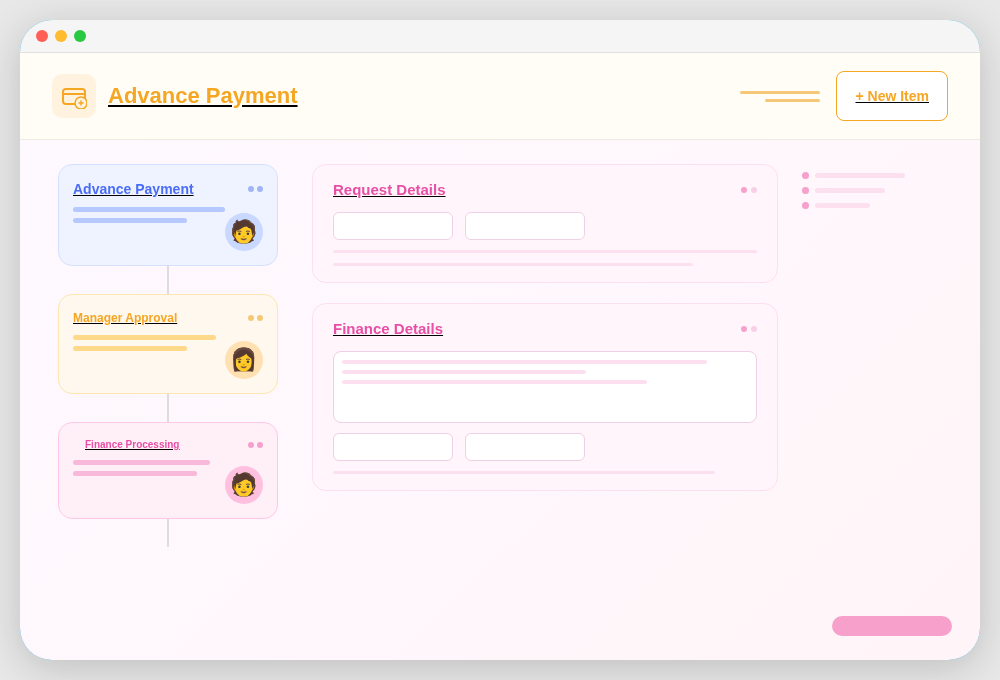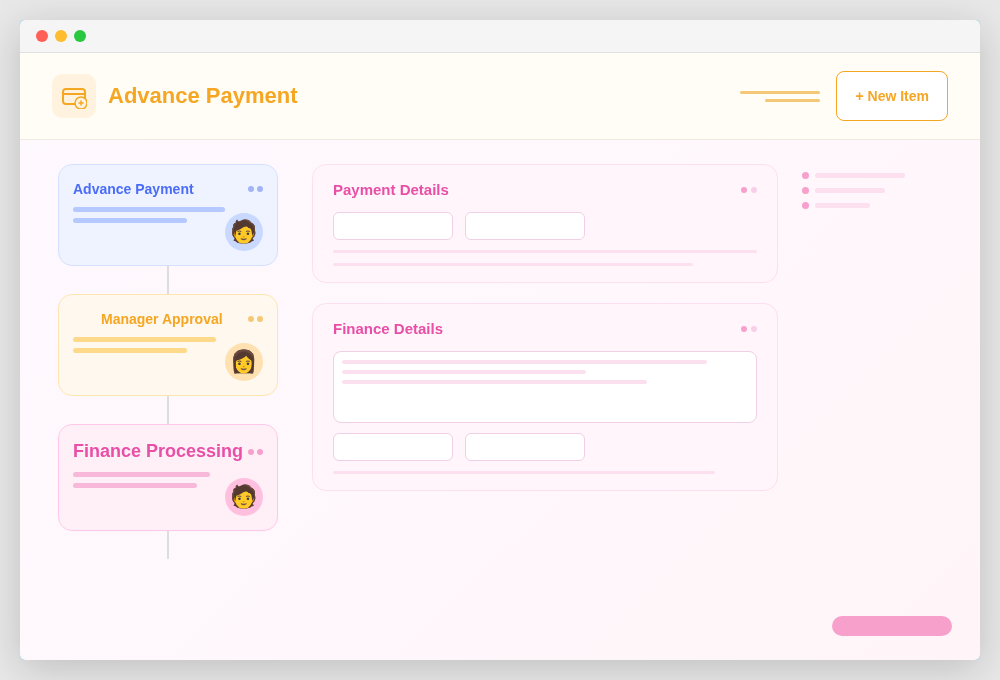--- a/index.html
+++ b/index.html
@@ -8,25 +8,26 @@
       display: flex;
       align-items: center;
       justify-content: center;
       min-height: 100vh;
       font-family: -apple-system, BlinkMacSystemFont, 'Segoe UI', sans-serif;
     }
     .window {
       width: 960px;
       min-height: 640px;
       background: #0ea5e9;
-      border-radius: 5px;
+      border-radius: 32px;
       box-shadow: 0 8px 40px rgba(0,0,0,0.18);
       overflow: hidden;
       display: flex;
       flex-direction: column;
+      text-decoration: underline;
     }
     .titlebar {
       background: #f5f5f5;
       padding: 10px 16px;
       display: flex;
       align-items: center;
       gap: 7px;
       border-bottom: 1px solid #e0e0e0;
     }
     .dot { width: 12px; height: 12px; border-radius: 50%; }
@@ -120,22 +121,22 @@
       background: #fff0f8;
       border: 1.5px solid #ffc8e8;
     }
     .card-header {
       display: flex;
       align-items: center;
       justify-content: space-between;
       margin-bottom: 10px;
     }
     .card-title-advance { font-size: 14px; font-weight: 700; color: #4a6cf7; }
-    .card-title-manager { font-size: 14px; font-weight: 700; color: #f5a623; margin-left: 28px; }
-    .card-title-finance { font-size: 18px; font-weight: 700; color: #e84fa6; }
+    .card-title-manager { font-size: 12px; font-weight: 700; color: #f5a623; }
+    .card-title-finance { font-size: 10px; font-weight: 700; color: #e84fa6; margin-left: 12px; }
     .card-dots { display: flex; gap: 3px; }
     .card-dot { width: 6px; height: 6px; border-radius: 50%; }
     .card-dot-blue { background: #a0b4f7; }
     .card-dot-orange { background: #f5c878; }
     .card-dot-pink { background: #f7a0cc; }
     .card-lines {
       display: flex;
       flex-direction: column;
       gap: 6px;
       margin-bottom: 10px;
@@ -377,21 +378,21 @@
       </div>
 
       <div class="connector"></div>
 
     </div>
 
     <div class="details-col">
 
       <div class="detail-section">
         <div class="section-header">
-          <span class="section-title">Payment Details</span>
+          <span class="section-title">Request Details</span>
           <div class="section-toggle">
             <div class="section-toggle-dot toggle-pink"></div>
             <div class="section-toggle-dot toggle-pink-light"></div>
           </div>
         </div>
         <div class="form-row">
           <div class="form-field form-field-half"></div>
           <div class="form-field form-field-half"></div>
         </div>
         <div class="form-separator"></div>

